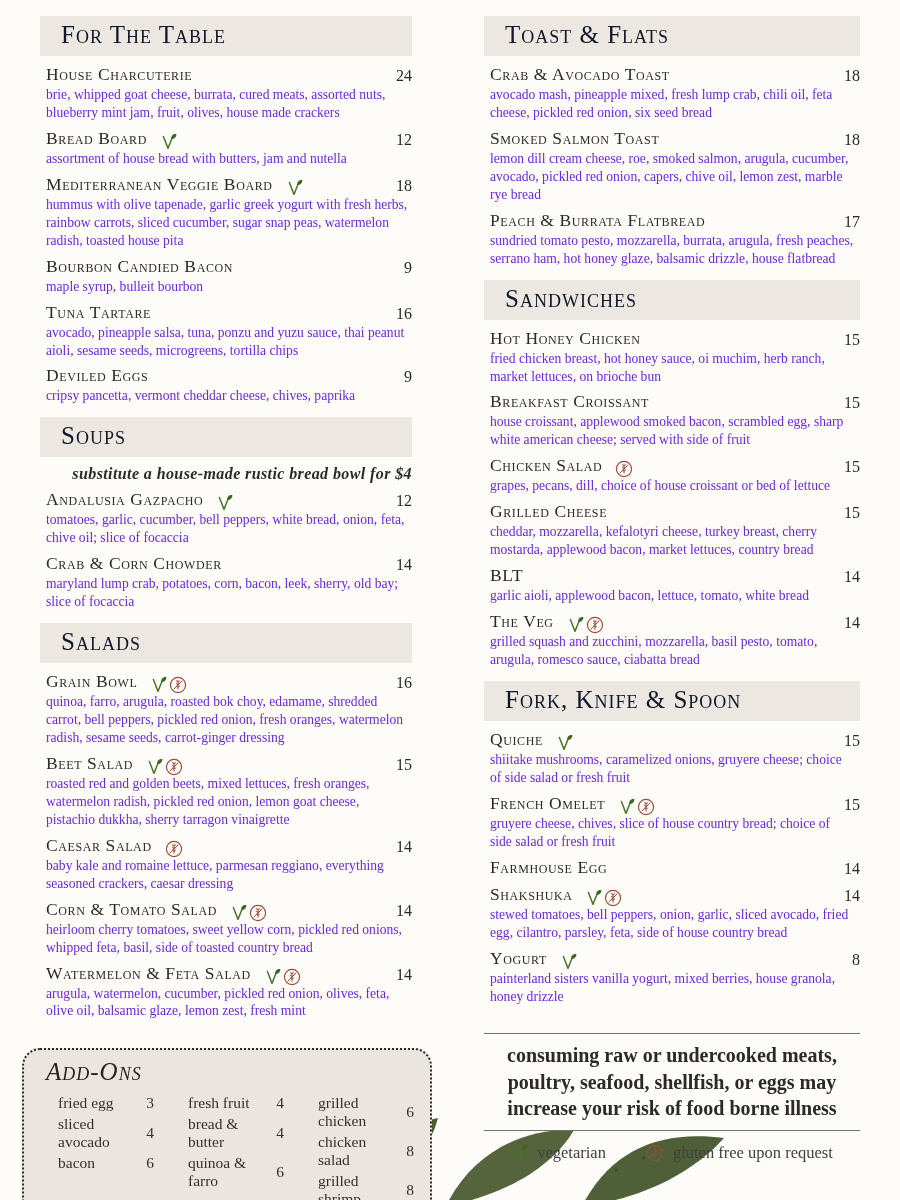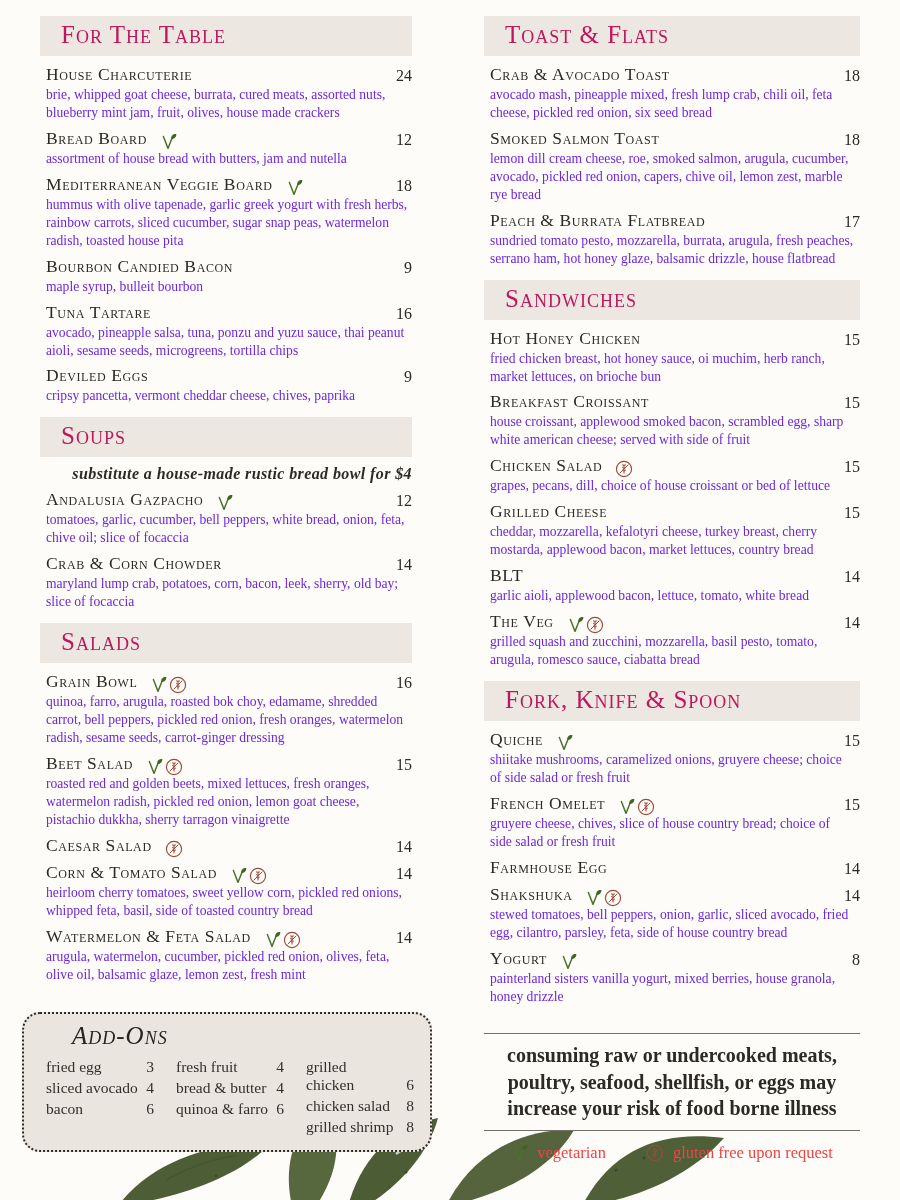--- a/index.html
+++ b/index.html
@@ -18,21 +18,21 @@
     gap: 72px;
     z-index: 2;
   }
   .col { display: flex; flex-direction: column; }
   .col-left  { width: 372px; }
   .col-right { width: 376px; }
 
   .section { margin-bottom: 12px; }
   .section-header {
     background: #ece7e1;
-    color: #be185d;
+    color: #0f172a;
     font-variant: small-caps;
     font-size: 25px;
     letter-spacing: 1px;
     padding: 5px 8px 7px 21px;
     margin-bottom: 8px;
   }
   .section-note {
     font-style: italic;
     font-weight: bold;
     font-size: 16px;
@@ -69,46 +69,45 @@
     margin: 16px 0 0 -18px;
     width: 410px;
     padding: 8px 16px 14px 22px;
   }
   .addons-title {
     font-style: italic;
     font-variant: small-caps;
     font-size: 25px;
     letter-spacing: 1px;
     color: #262320;
-    margin-left: 26px;
   }
   .addons-grid { display: flex; gap: 22px; margin-top: 8px; }
   .addons-col { flex: 1; display: flex; flex-direction: column; gap: 3px; }
-  .addon-row { display: flex; align-items: flex-end; font-size: 15.5px; color: #33302b; }
+  .addon-row { display: flex; align-items: center; font-size: 15.5px; color: #33302b; margin-left: 12px; }
   .addon-price { margin-left: auto; padding-left: 8px; }
 
   
   .footer { margin-top: 10px; }
   .divider { border: none; border-top: 1.5px solid #757069; margin: 6px 0; }
   .disclaimer {
     font-weight: bold;
     font-size: 20px;
     line-height: 1.32;
     text-align: center;
     padding: 2px 6px;
     color: #2d2a25;
   }
   .legend {
     display: flex;
     justify-content: center;
     align-items: center;
     gap: 40px;
     margin-top: 12px;
     font-size: 16.5px;
-    color: #ef4444;
+    color: #404040;
   }
   .legend-entry { display: inline-flex; align-items: center; gap: 9px; }
 
   .leaves { position: absolute; left: 96px; bottom: -6px; z-index: 1; }
 </style>
 </head>
 <body>
 
 <div class="page">
   <div class="col col-left">
@@ -255,20 +254,21 @@
                 <svg width="18" height="18" viewBox="0 0 20 20">
                   <circle cx="10" cy="10" r="8.4" fill="none" stroke="#9c4b38" stroke-width="1.3"></circle>
                   <path d="M10 4.8 L10 15" stroke="#9c4b38" stroke-width="1.1"></path>
                   <path d="M10 7 C8.6 6.6 7.8 5.6 7.8 4.6 C9.2 4.8 10 5.8 10 7 Z M10 7 C11.4 6.6 12.2 5.6 12.2 4.6 C10.8 4.8 10 5.8 10 7 Z M10 10 C8.6 9.6 7.8 8.6 7.8 7.6 C9.2 7.8 10 8.8 10 10 Z M10 10 C11.4 9.6 12.2 8.6 12.2 7.6 C10.8 7.8 10 8.8 10 10 Z M10 13 C8.6 12.6 7.8 11.6 7.8 10.6 C9.2 10.8 10 11.8 10 13 Z M10 13 C11.4 12.6 12.2 11.6 12.2 10.6 C10.8 10.8 10 11.8 10 13 Z" fill="#9c4b38"></path>
                   <path d="M5.2 14.8 L14.8 5.2" stroke="#9c4b38" stroke-width="1.1"></path>
                 </svg>
               </span>
             </span>
             <span class="item-price">14</span>
           </div>
+          <div class="item-desc">baby kale and romaine lettuce, parmesan reggiano, everything seasoned crackers, caesar dressing</div>
         </div>
         <div class="item">
           <div class="item-row">
             <span class="item-name">Corn &amp; Tomato Salad</span>
             <span class="item-icons">
               <span class="icon">
                 <svg width="17" height="18" viewBox="0 0 20 21">
                   <path d="M4 4 L9.4 18 L14 6.5" fill="none" stroke="#4a7329" stroke-width="1.7" stroke-linecap="round" stroke-linejoin="round"></path>
                   <path d="M13.2 7 C12.6 2.4 16.4 0.6 19.2 1.2 C19.6 4.8 16.2 7.6 13.2 7 Z" fill="#3e661f"></path>
                 </svg>

